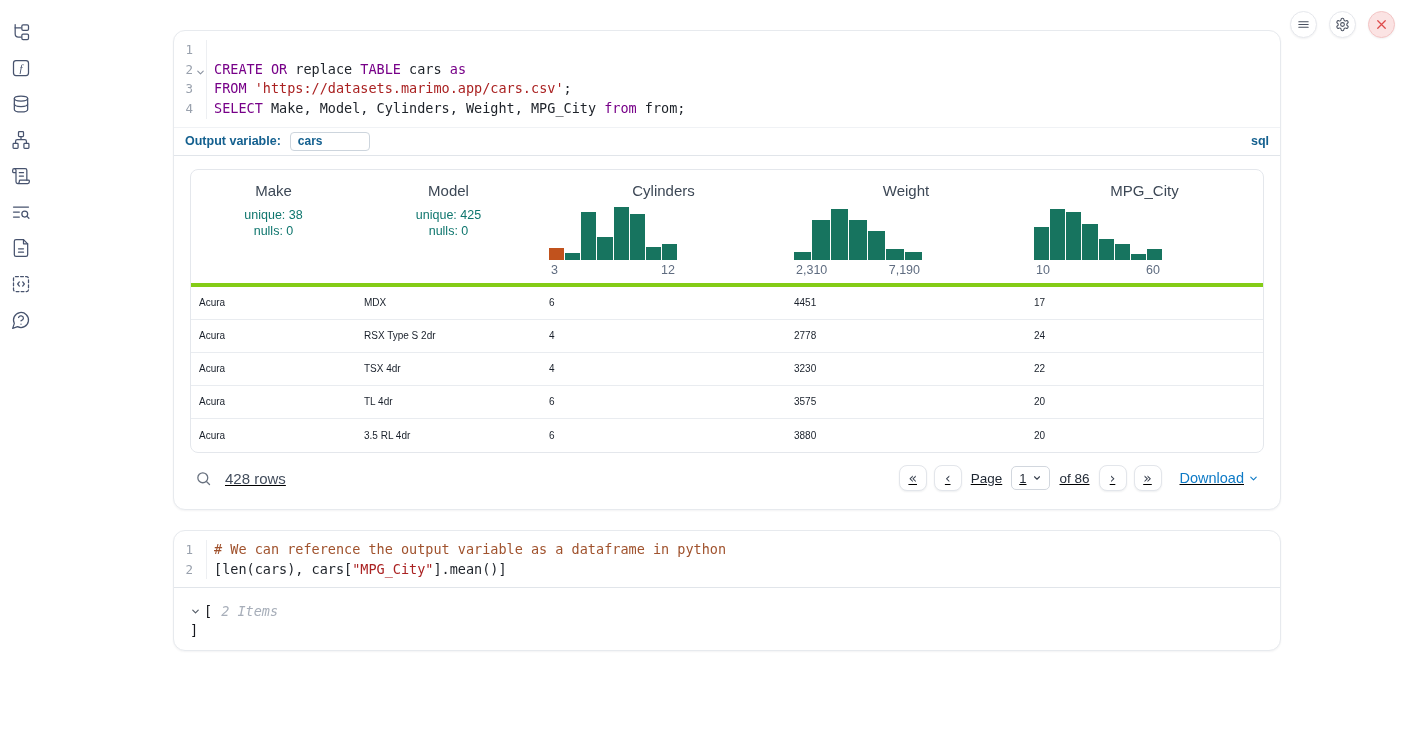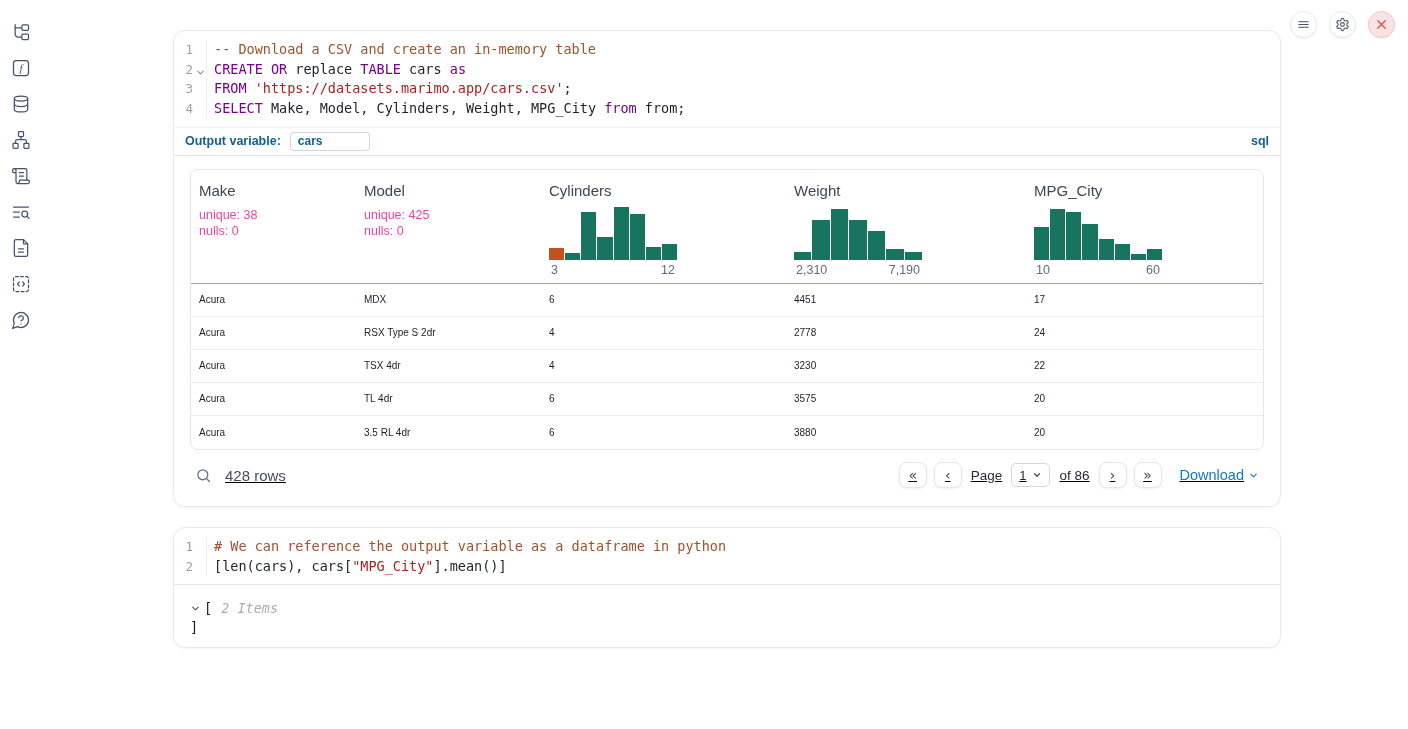--- a/index.html
+++ b/index.html
@@ -47,24 +47,24 @@
   .outvar-label { font-size:12.5px; font-weight:bold; color:#14608f; }
   .outvar-input { width:80px; height:19px; border:1px solid #cdd5dd; border-radius:4px;
                   padding:0 7px; font-size:12px; font-weight:bold; color:#14608f; outline:none;
                   font-family:"Liberation Sans",sans-serif; }
   .lang-badge { margin-left:auto; font-size:12.5px; font-weight:bold; color:#14608f; }
 
   
   .output-area { padding:13px 16px 12px; }
   .data-table { border:1px solid #e4e7ec; border-radius:8px; overflow:hidden; }
   .t-header, .t-row { display:grid; grid-template-columns:165px 185px 245px 240px 1fr; }
-  .t-header { border-bottom:1px solid #84cc16; }
+  .t-header { border-bottom:4px solid #84cc16;text-align:center; }
   .th-cell { padding:12px 8px 6px; cursor:pointer; }
   .col-name { font-size:15px; color:#3d4856; margin-bottom:8px; }
-  .col-stat { font-size:12.5px; color:#ec4899; line-height:16.5px; }
+  .col-stat { font-size:12.5px; color:#0f766e; line-height:16.5px; }
   .hist { width:128px; margin-top:1px; }
   .hist-bars { display:flex; align-items:flex-end; gap:1px; height:53px; }
   .hist-bar { flex:1; background:#17745F; }
   .hist-bar.orange { background:#C1521D; }
   .hist-labels { display:flex; justify-content:space-between; font-size:12.5px;
                  color:#5f6c80; margin-top:3px; padding:0 2px; }
   .t-row { border-bottom:1px solid #e9ecf0; height:33px; align-items:center; cursor:pointer; }
   .t-row:last-child { border-bottom:none; }
   .t-cell { padding:0 8px; font-size:10px; color:#19202b; }
 
@@ -204,21 +204,21 @@
     <svg viewBox="0 0 24 24" fill="none" stroke="currentColor" stroke-width="2" stroke-linecap="round">
         <path d="M18 6 6 18M6 6l12 12"></path>
       </svg>
   </button>
 </div>
 
 <main>
 
   <section class="cell-card">
     <div class="code-area" id="sql-code">
-        <div class="code-line"><span class="gutter">1</span><span><span class="tok-comment">-- Download a CSV and create an in-memory table</span></span></div>
+        <div class="code-line"><span class="gutter">1</span></div>
         <div class="code-line"><span class="gutter">2<span class="fold"><svg viewBox="0 0 24 24" fill="none" stroke="currentColor" stroke-width="2.4" stroke-linecap="round" stroke-linejoin="round">
                 <path d="m6 9 6 6 6-6"></path>
               </svg></span></span><span><span class="tok-kw">CREATE</span><span class="tok-plain"> </span><span class="tok-kw">OR</span><span class="tok-plain"> replace </span><span class="tok-kw">TABLE</span><span class="tok-plain"> cars </span><span class="tok-kw">as</span></span></div>
         <div class="code-line"><span class="gutter">3</span><span><span class="tok-kw">FROM</span><span class="tok-plain"> </span><span class="tok-str">'https://datasets.marimo.app/cars.csv'</span><span class="tok-plain">;</span></span></div>
         <div class="code-line"><span class="gutter">4</span><span><span class="tok-kw">SELECT</span><span class="tok-plain"> Make, Model, Cylinders, Weight, MPG_City </span><span class="tok-kw">from</span><span class="tok-plain"> from;</span></span></div>
       </div>
     <div class="outvar-bar">
       <span class="outvar-label">Output variable:</span>
       <input class="outvar-input" value="cars" style="">
       <span class="lang-badge">sql</span>

